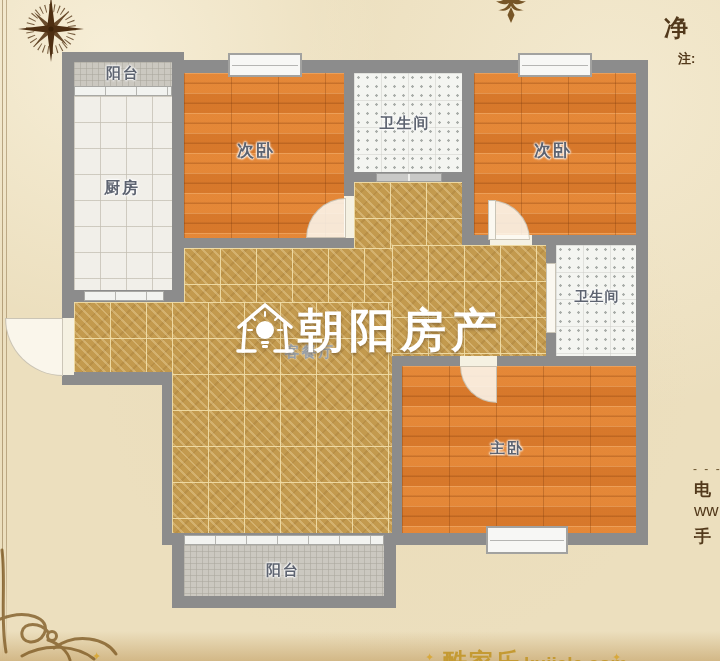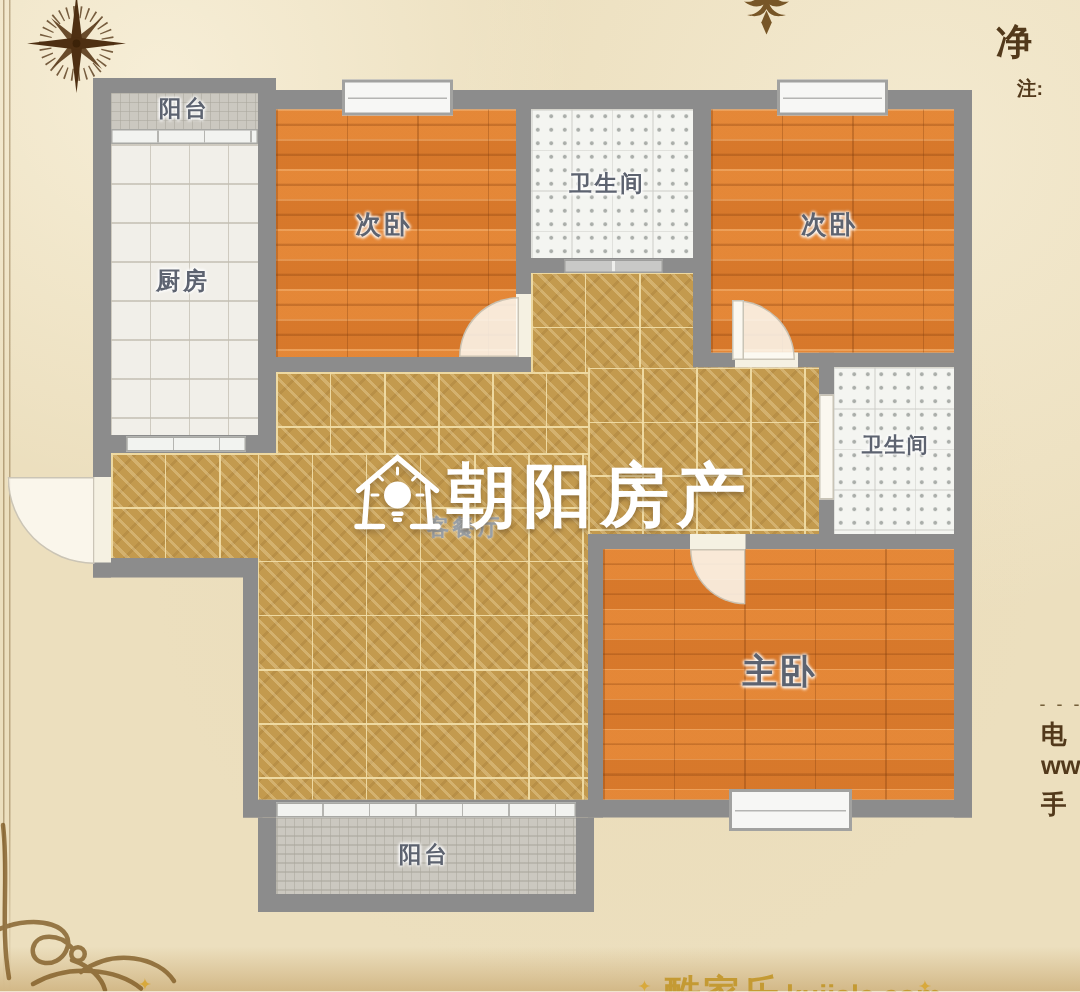--- a/index.html
+++ b/index.html
@@ -133,21 +133,21 @@
   <div style="position:absolute;left:376px;top:173px;width:66px;height:9px;background:#c9c9c7;border:1px solid #9e9e9c;box-sizing:border-box;background-image:linear-gradient(90deg,transparent 48%,#efefec 48% 52%,transparent 52%);"></div>
   <div class="leaf" style="left:546px;top:263px;width:10px;height:70px;"></div>
 
   <div class="room-label" style="left:123px;top:73px;font-size:15px;">阳台</div>
   <div class="room-label" style="left:122px;top:188px;font-size:16px;font-family:Liberation Mono, monospace;">厨房</div>
   <div class="room-label" style="left:256px;top:150px;font-size:17px;">次卧</div>
   <div class="room-label" style="left:405px;top:123px;font-size:15px;">卫生间</div>
   <div class="room-label" style="left:553px;top:150px;font-size:17px;">次卧</div>
   <div class="room-label" style="left:597px;top:297px;font-size:14px;letter-spacing:1px;">卫生间</div>
   <div class="room-label" style="left:310px;top:352px;font-size:15px;color:#9aa0a6;text-shadow:0 0 2px rgba(255,255,255,.9);">客餐厅</div>
-  <div class="room-label" style="left:520px;top:448px;font-size:23px;">主卧</div>
+  <div class="room-label" style="left:507px;top:448px;font-size:15px;">主卧</div>
   <div class="room-label" style="left:283px;top:570px;font-size:15px;">阳台</div>
 
   <svg style="position:absolute;left:236px;top:301px;filter:drop-shadow(0 2px 2px rgba(95,72,38,.45));" width="58" height="54" viewBox="0 0 58 54">
     <g stroke="#ffffff" fill="none" stroke-width="3.6" stroke-linecap="round">
       <path d="M3 26 L29 4 L55 26"></path>
       <path d="M9 23 L7 50"></path>
       <path d="M49 23 L51 50"></path>
       <path d="M2 50 L19 50"></path>
       <path d="M39 50 L56 50"></path>
     </g>
@@ -163,21 +163,21 @@
       <rect x="25" y="40" width="8" height="3" rx="1.2"></rect>
       <rect x="26" y="44" width="6" height="3" rx="1.2"></rect>
     </g>
   </svg>
   <div class="wm-text" style="left:298px;top:300px;">朝阳房产</div>
 
   <div class="edge-ink" style="left:664px;top:12px;font-size:24px;font-weight:700;">净</div>
   <div class="edge-ink" style="left:678px;top:50px;font-size:13px;font-weight:600;">注:</div>
   <div class="edge-ink" style="left:693px;top:462px;font-size:12px;letter-spacing:2px;color:#6b5530;">- - - -</div>
   <div class="edge-ink" style="left:694px;top:478px;font-size:17px;font-weight:700;">电</div>
-  <div class="edge-ink" style="left:694px;top:501px;font-size:17px;font-weight:700;">ww</div>
+  <div class="edge-ink" style="left:694px;top:501px;font-size:17px;font-weight:400;">ww</div>
   <div class="edge-ink" style="left:694px;top:525px;font-size:17px;font-weight:700;">手</div>
 
   <div style="position:absolute;left:0;bottom:0;width:100%;height:30px;background:linear-gradient(rgba(190,150,85,0),rgba(185,145,80,.5));"></div>
 
   <svg style="position:absolute;left:-6px;top:548px;" width="160" height="113" viewBox="0 0 160 113">
     <g fill="none" stroke="#7a551e" stroke-width="3" opacity=".75" stroke-linecap="round">
       <path d="M8 2 C 12 36, 6 70, 12 104"></path>
       <path d="M4 72 C 32 60, 58 70, 50 86 C 44 98, 26 96, 28 84 C 30 74, 46 74, 54 84"></path>
       <path d="M60 100 C 82 84, 112 90, 122 106"></path>
       <path d="M28 108 C 52 94, 84 98, 100 111"></path>

